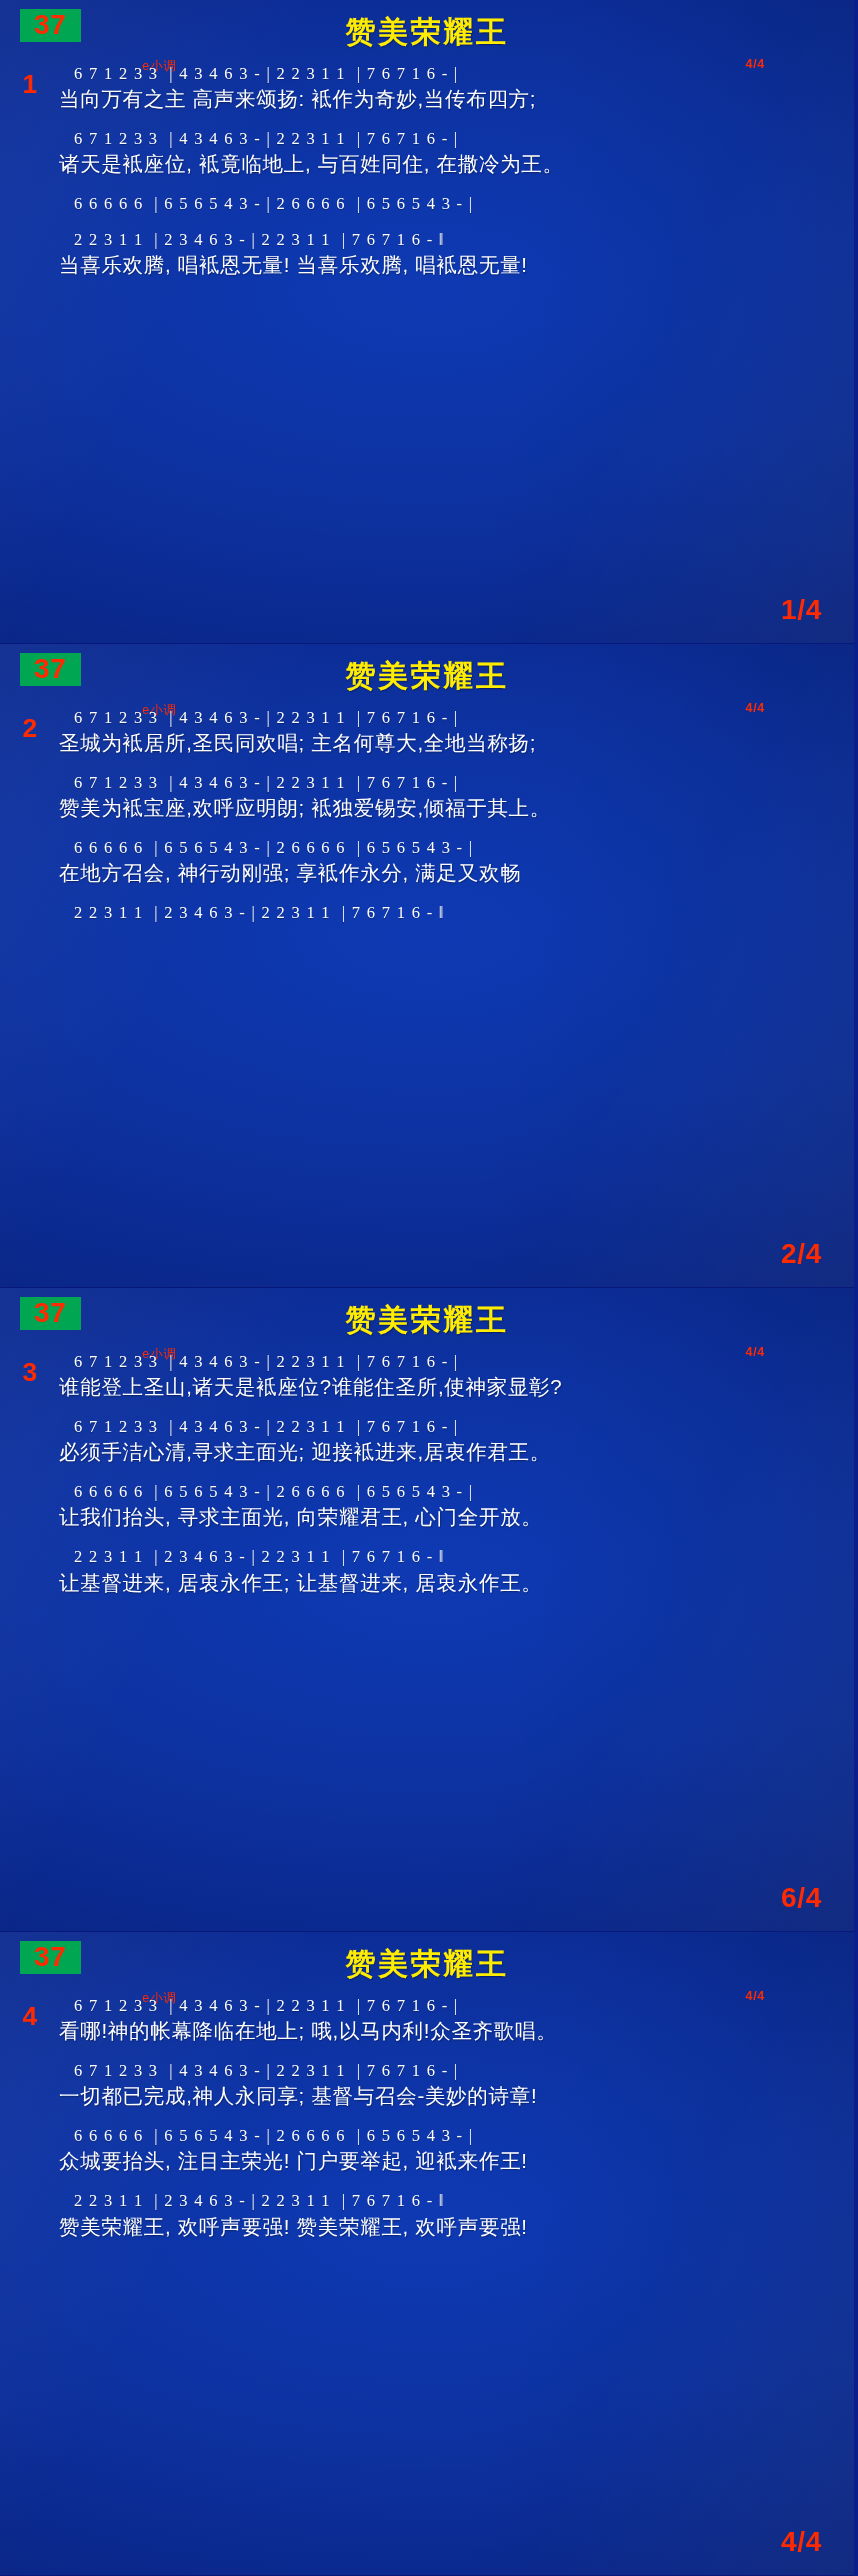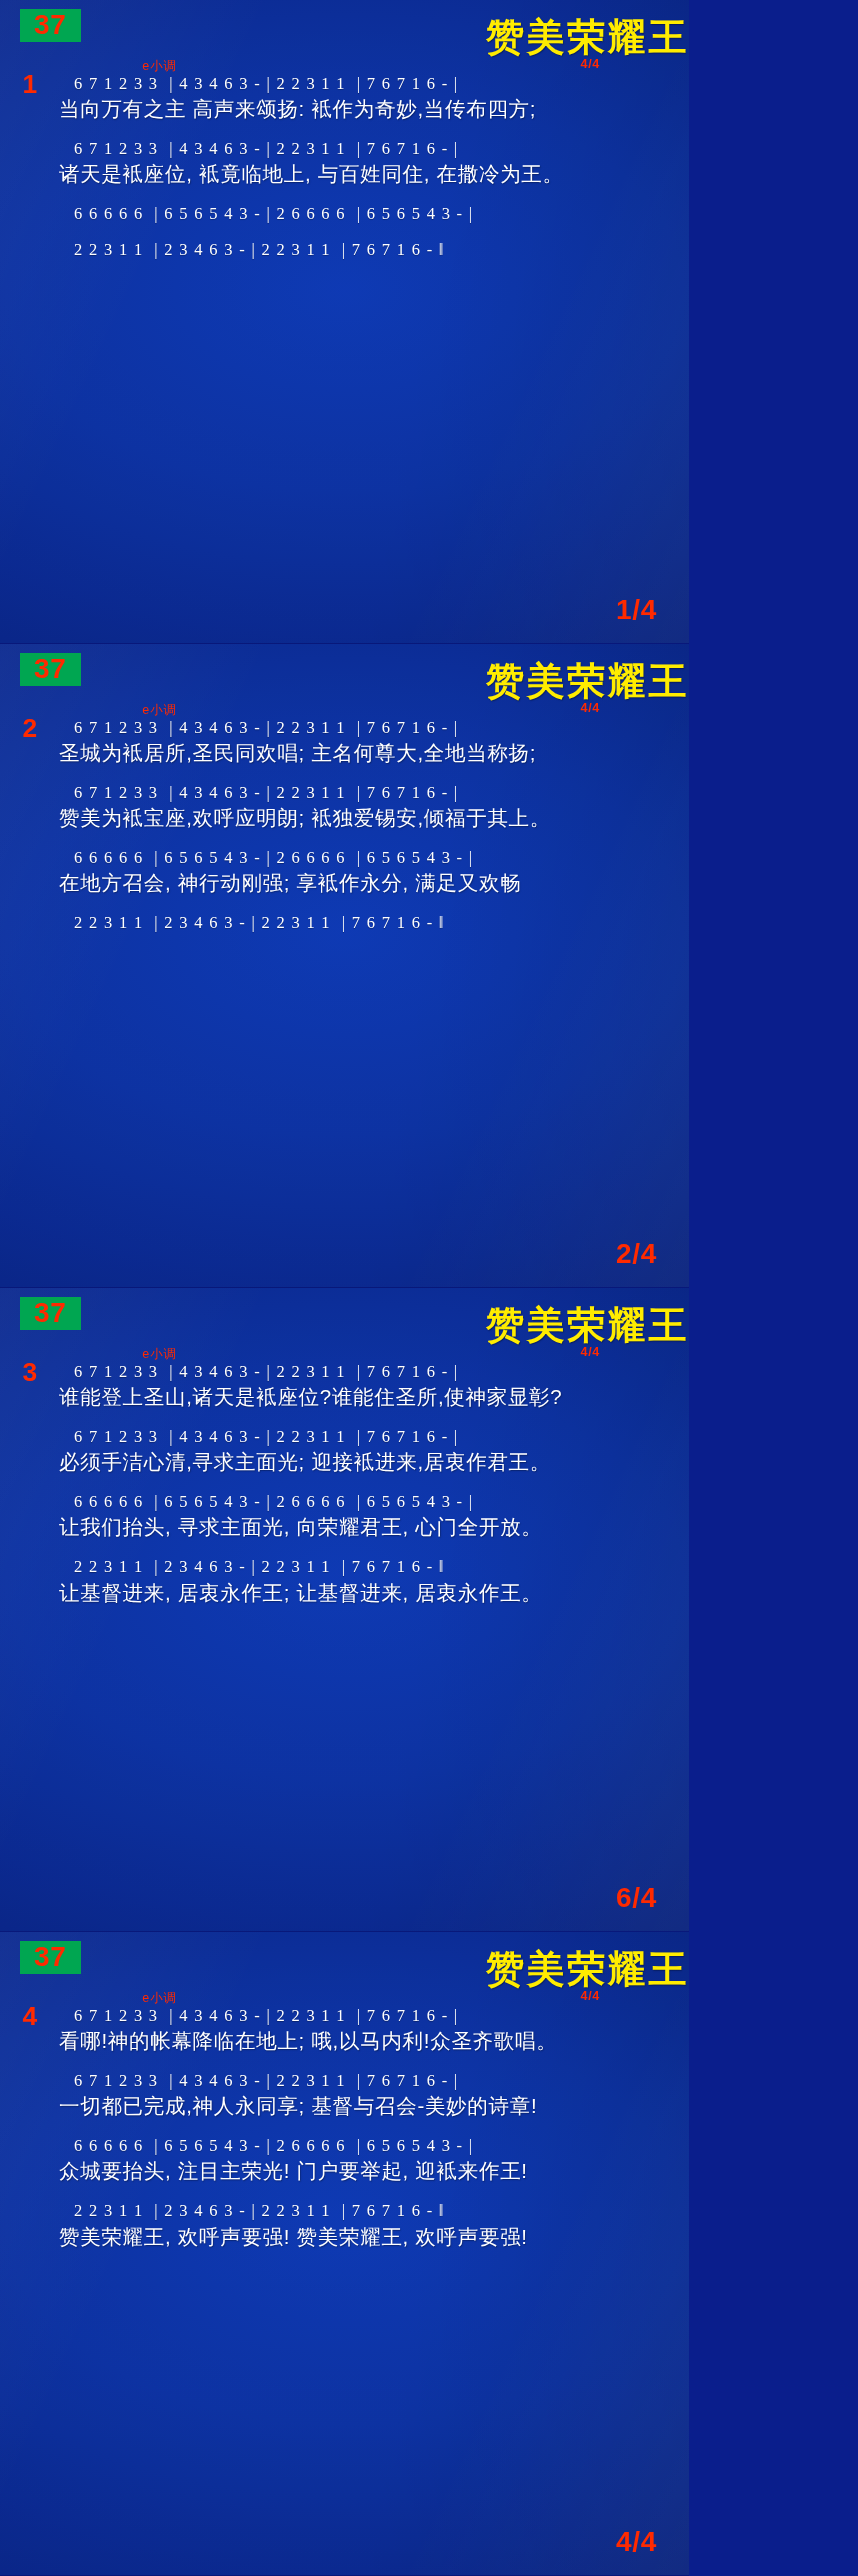--- a/index.html
+++ b/index.html
@@ -6,21 +6,21 @@
     margin: 0;
     padding: 0;
     background: #0a1e8c;
   }
   body {
     width: 859px;
     font-family: "Liberation Sans", sans-serif;
   }
   .page {
     position: relative;
-    width: 689px;
+    width: 854px;
     height: 644px;
     box-sizing: border-box;
     overflow: hidden;
     background:
       radial-gradient(ellipse 140% 90% at 50% 45%, #1040c8 0%, #0e38b4 35%, #0b2a98 70%, #0a2288 100%);
     border-bottom: 1.3px solid #08187a;
   }
   
   .page::after {
     content: "";
@@ -42,23 +42,23 @@
     padding: 1.3px 5.3px 2.6px;
     background: #00a651;
     color: #ff2a00;
     font-size: 28px;
     font-weight: bold;
     line-height: 1.05;
     text-align: center;
     letter-spacing: 0.7px;
   }
   .title {
-    text-align: right;
+    text-align: center;
     color: #ffec00;
-    font-size: 38px;
+    font-size: 30px;
     font-weight: bold;
     letter-spacing: 2.6px;
     padding-top: 12px;
     text-shadow: 0.7px 0.7px 1.3px rgba(0,0,0,0.35);
   }
   .key-sig {
     position: absolute;
     left: 142px;
     top: 58px;
     color: #ff2a00;
@@ -134,20 +134,21 @@
     </div>
     <div class="row">
       <div class="notes">6 7 1 2 3 3  | 4 3 4 6 3 - | 2 2 3 1 1  | 7 6 7 1 6 - |</div>
       <div class="lyrics">诸天是袛座位, 袛竟临地上, 与百姓同住, 在撒冷为王。</div>
     </div>
     <div class="row">
       <div class="notes">6 6 6 6 6  | 6 5 6 5 4 3 - | 2 6 6 6 6  | 6 5 6 5 4 3 - |</div>
     </div>
     <div class="row">
       <div class="notes">2 2 3 1 1  | 2 3 4 6 3 - | 2 2 3 1 1  | 7 6 7 1 6 - ‖</div>
+      <div class="lyrics">当喜乐欢腾, 唱袛恩无量! 当喜乐欢腾, 唱袛恩无量!</div>
     </div>
   </div>
   <div class="page-num">1/4</div>
 </div>
 
 <div class="page">
   <div class="hymn-number">37</div>
   <div class="title">赞美荣耀王</div>
   <div class="key-sig">e小调</div>
   <div class="time-sig">4/4</div>

